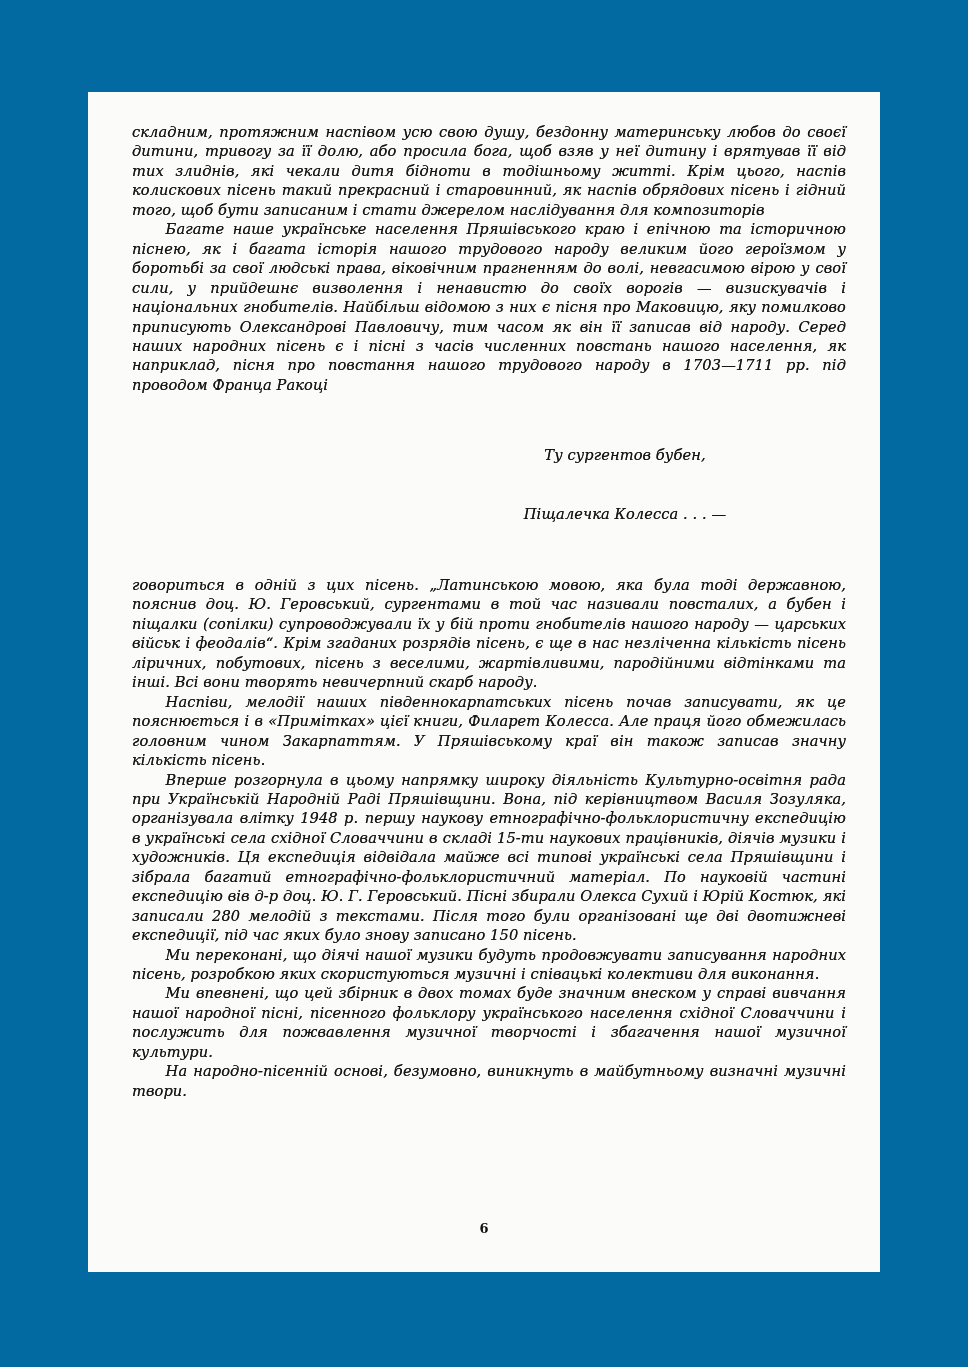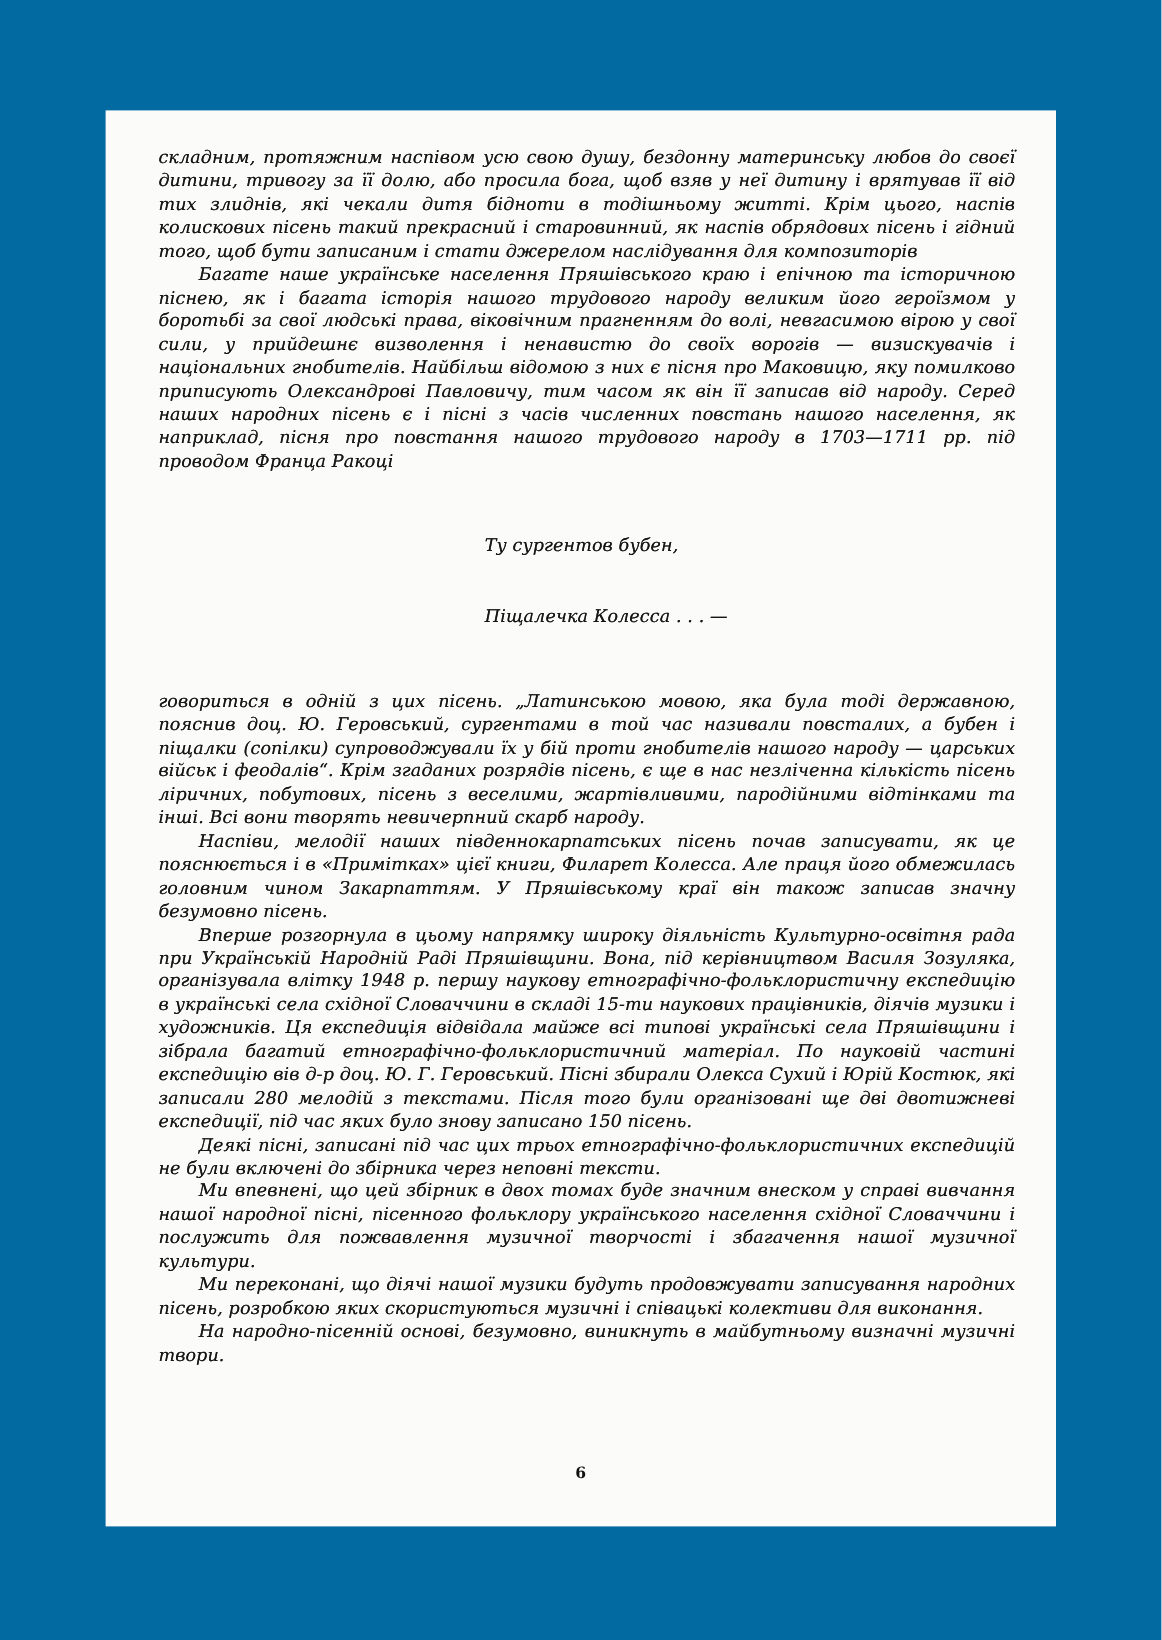--- a/index.html
+++ b/index.html
@@ -44,21 +44,21 @@
   .para {
     text-indent: 2.3em;
   }
 
   .para.no-indent {
     text-indent: 0;
   }
 
   .verse {
     margin: 12px 0 13px 272px;
-    text-align: left;
+    text-align: center;
     white-space: pre;
   }
 
   .verse .verse-line {
     display: block;
   }
 
   .page-number {
     position: absolute;
     left: 0;
@@ -80,22 +80,21 @@
   <div class="text-block">
     <p class="para no-indent">складним, протяжним наспівом усю свою душу, бездонну материнську любов до своєї дитини, тривогу за її долю, або просила бога, щоб взяв у неї дитину і врятував її від тих злиднів, які чекали дитя бідноти в тодішньому житті. Крім цього, наспів колискових пісень такий прекрасний і старовинний, як наспів обрядових пісень і гідний того, щоб бути записаним і стати джерелом наслідування для композиторів</p>
     <p class="para">Багате наше українське населення Пряшівського краю і епічною та історичною піснею, як і багата історія нашого трудового народу великим його героїзмом у боротьбі за свої людські права, віковічним прагненням до волі, невгасимою вірою у свої сили, у прийдешнє визволення і ненавистю до своїх ворогів — визискувачів і національних гнобителів. Найбільш відомою з них є пісня про Маковицю, яку помилково приписують Олександрові Павловичу, тим часом як він її записав від народу. Серед наших народних пісень є і пісні з часів численних повстань нашого населення, як наприклад, пісня про повстання нашого трудового народу в 1703—1711 рр. під проводом Франца Ракоці</p>
 
     <div class="verse">
       <span class="verse-line">Ту сургентов бубен,</span>
       <span class="verse-line">Піщалечка Колесса . . . —</span>
     </div>
 
     <p class="para no-indent">говориться в одній з цих пісень. „Латинською мовою, яка була тоді державною, пояснив доц. Ю. Геровський, сургентами в той час називали повсталих, а бубен і піщалки (сопілки) супроводжували їх у бій проти гнобителів нашого народу — царських військ і феодалів“. Крім згаданих розрядів пісень, є ще в нас незліченна кількість пісень ліричних, побутових, пісень з веселими, жартівливими, пародійними відтінками та інші. Всі вони творять невичерпний скарб народу.</p>
-    <p class="para">Наспіви, мелодії наших південнокарпатських пісень почав записувати, як це пояснюється і в «Примітках» цієї книги, Филарет Колесса. Але праця його обмежилась головним чином Закарпаттям. У Пряшівському краї він також записав значну безумовно пісень.</p>
+    <p class="para">Наспіви, мелодії наших південнокарпатських пісень почав записувати, як це пояснюється і в «Примітках» цієї книги, Филарет Колесса. Але праця його обмежилась головним чином Закарпаттям. У Пряшівському краї він також записав значну кількість пісень.</p>
     <p class="para">Вперше розгорнула в цьому напрямку широку діяльність Культурно-освітня рада при Українській Народній Раді Пряшівщини. Вона, під керівництвом Василя Зозуляка, організувала влітку 1948 р. першу наукову етнографічно-фольклористичну експедицію в українські села східної Словаччини в складі 15-ти наукових працівників, діячів музики і художників. Ця експедиція відвідала майже всі типові українські села Пряшівщини і зібрала багатий етнографічно-фольклористичний матеріал. По науковій частині експедицію вів д-р доц. Ю. Г. Геровський. Пісні збирали Олекса Сухий і Юрій Костюк, які записали 280 мелодій з текстами. Після того були організовані ще дві двотижневі експедиції, під час яких було знову записано 150 пісень.</p>
-    <p class="para">Деякі пісні, записані під час цих трьох етнографічно-фольклористичних експедицій не були включені до збірника через неповні тексти.</p>
+    <p class="para">Ми переконані, що діячі нашої музики будуть продовжувати записування народних пісень, розробкою яких скористуються музичні і співацькі колективи для виконання.</p>
     <p class="para">Ми впевнені, що цей збірник в двох томах буде значним внеском у справі вивчання нашої народної пісні, пісенного фольклору українського населення східної Словаччини і послужить для пожвавлення музичної творчості і збагачення нашої музичної культури.</p>
-    <p class="para">Ми переконані, що діячі нашої музики будуть продовжувати записування народних пісень, розробкою яких скористуються музичні і співацькі колективи для виконання.</p>
     <p class="para">На народно-пісенній основі, безумовно, виникнуть в майбутньому визначні музичні твори.</p>
   </div>
 
   <div class="page-number">6</div>
 </div>
 
 </body></html>

